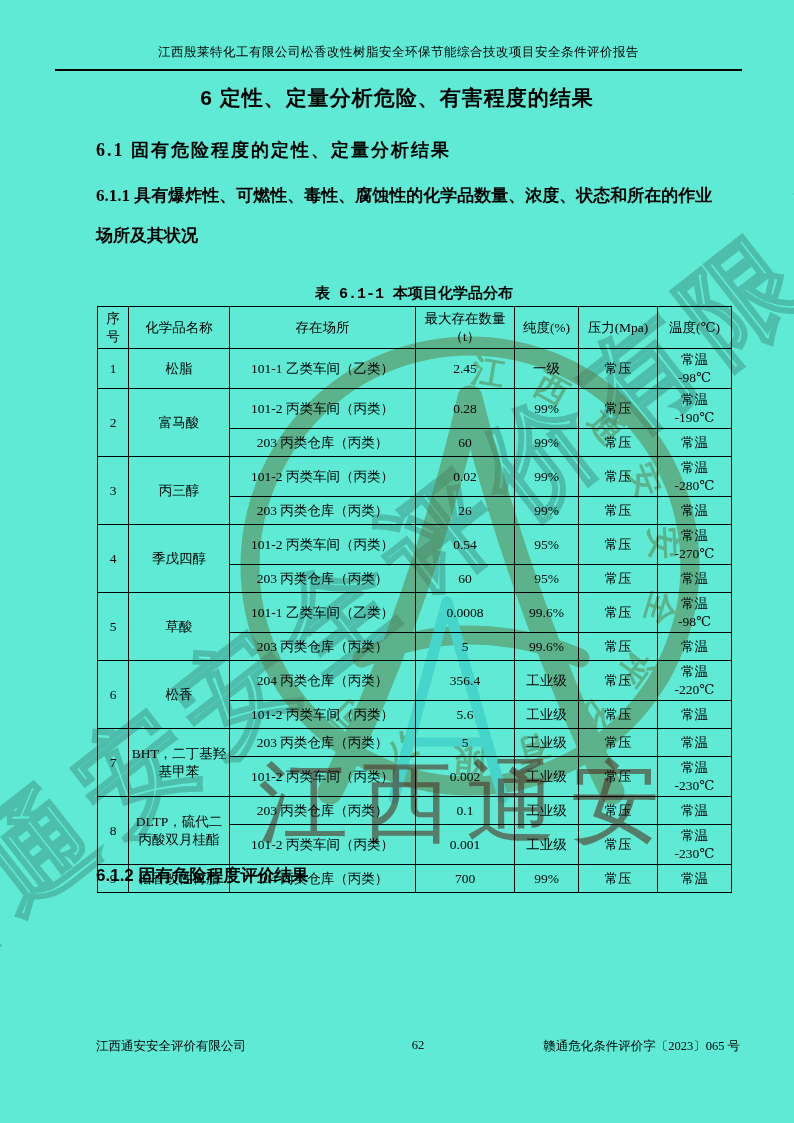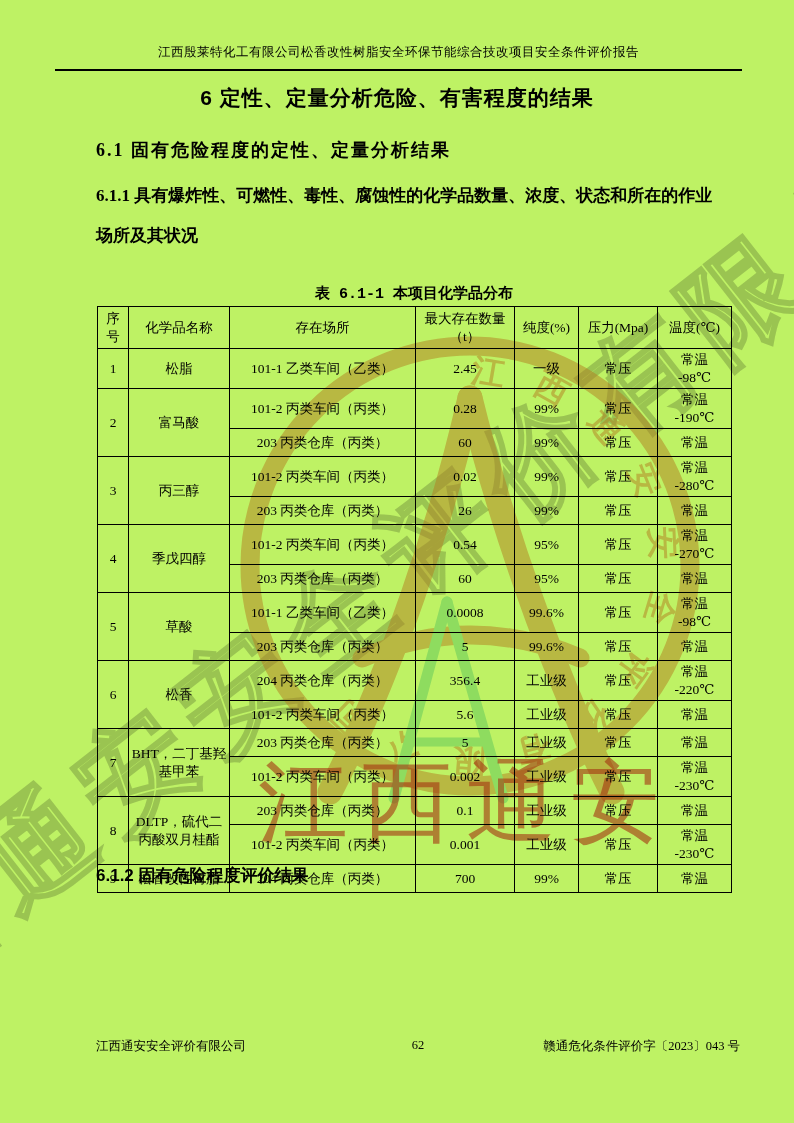--- a/index.html
+++ b/index.html
@@ -1,19 +1,19 @@
 <!DOCTYPE html>
 <html><head>
 <meta charset="utf-8">
 <style>
   * { margin:0; padding:0; box-sizing:border-box; }
   html,body { background:#888; }
   .page {
     position:relative; width:794px; height:1123px; margin:0 auto;
-    background:#bef264; overflow:hidden;
+    background:#5eead4; overflow:hidden;
     font-family:"Liberation Serif","DejaVu Serif",serif; color:#000;
   }
   .running-header {
     position:absolute; left:55px; top:44px; width:687px;
     text-align:center; font-size:12.5px; letter-spacing:.5px;
     border-bottom:2px solid #000; padding-bottom:8px;
   }
   .doc-title {
     position:absolute; left:0; top:84px; width:794px; text-align:center;
     font-family:"Liberation Sans","DejaVu Sans",sans-serif;
@@ -275,21 +275,21 @@
       </tr>
     </tbody>
   </table>
 
   <div class="h612">6.1.2 固有危险程度评价结果</div>
 
 
   <div class="footer">
     <span class="pgnum">62</span>
     <span class="f-left">江西通安安全评价有限公司</span>
-    <span class="f-right">赣通危化条件评价字〔2023〕043 号</span>
+    <span class="f-right">赣通危化条件评价字〔2023〕065 号</span>
   </div>
 
   <div class="wm-layer">
     <div class="wm-diag">江西通安安全评价有限公司</div>
 
     <svg class="wm-seal" width="794" height="1123" viewBox="0 0 794 1123">
       <g opacity="0.52">
         <circle cx="470" cy="566" r="220" fill="none" stroke="#ef8a57" stroke-width="19"></circle>
         <path id="sealArc" d="M 470 383 A 183 183 0 1 1 469.8 383" fill="none"></path>
         <text font-size="33" font-weight="bold" fill="#ef8a57" letter-spacing="29" font-family="'Liberation Serif','DejaVu Serif',serif">

